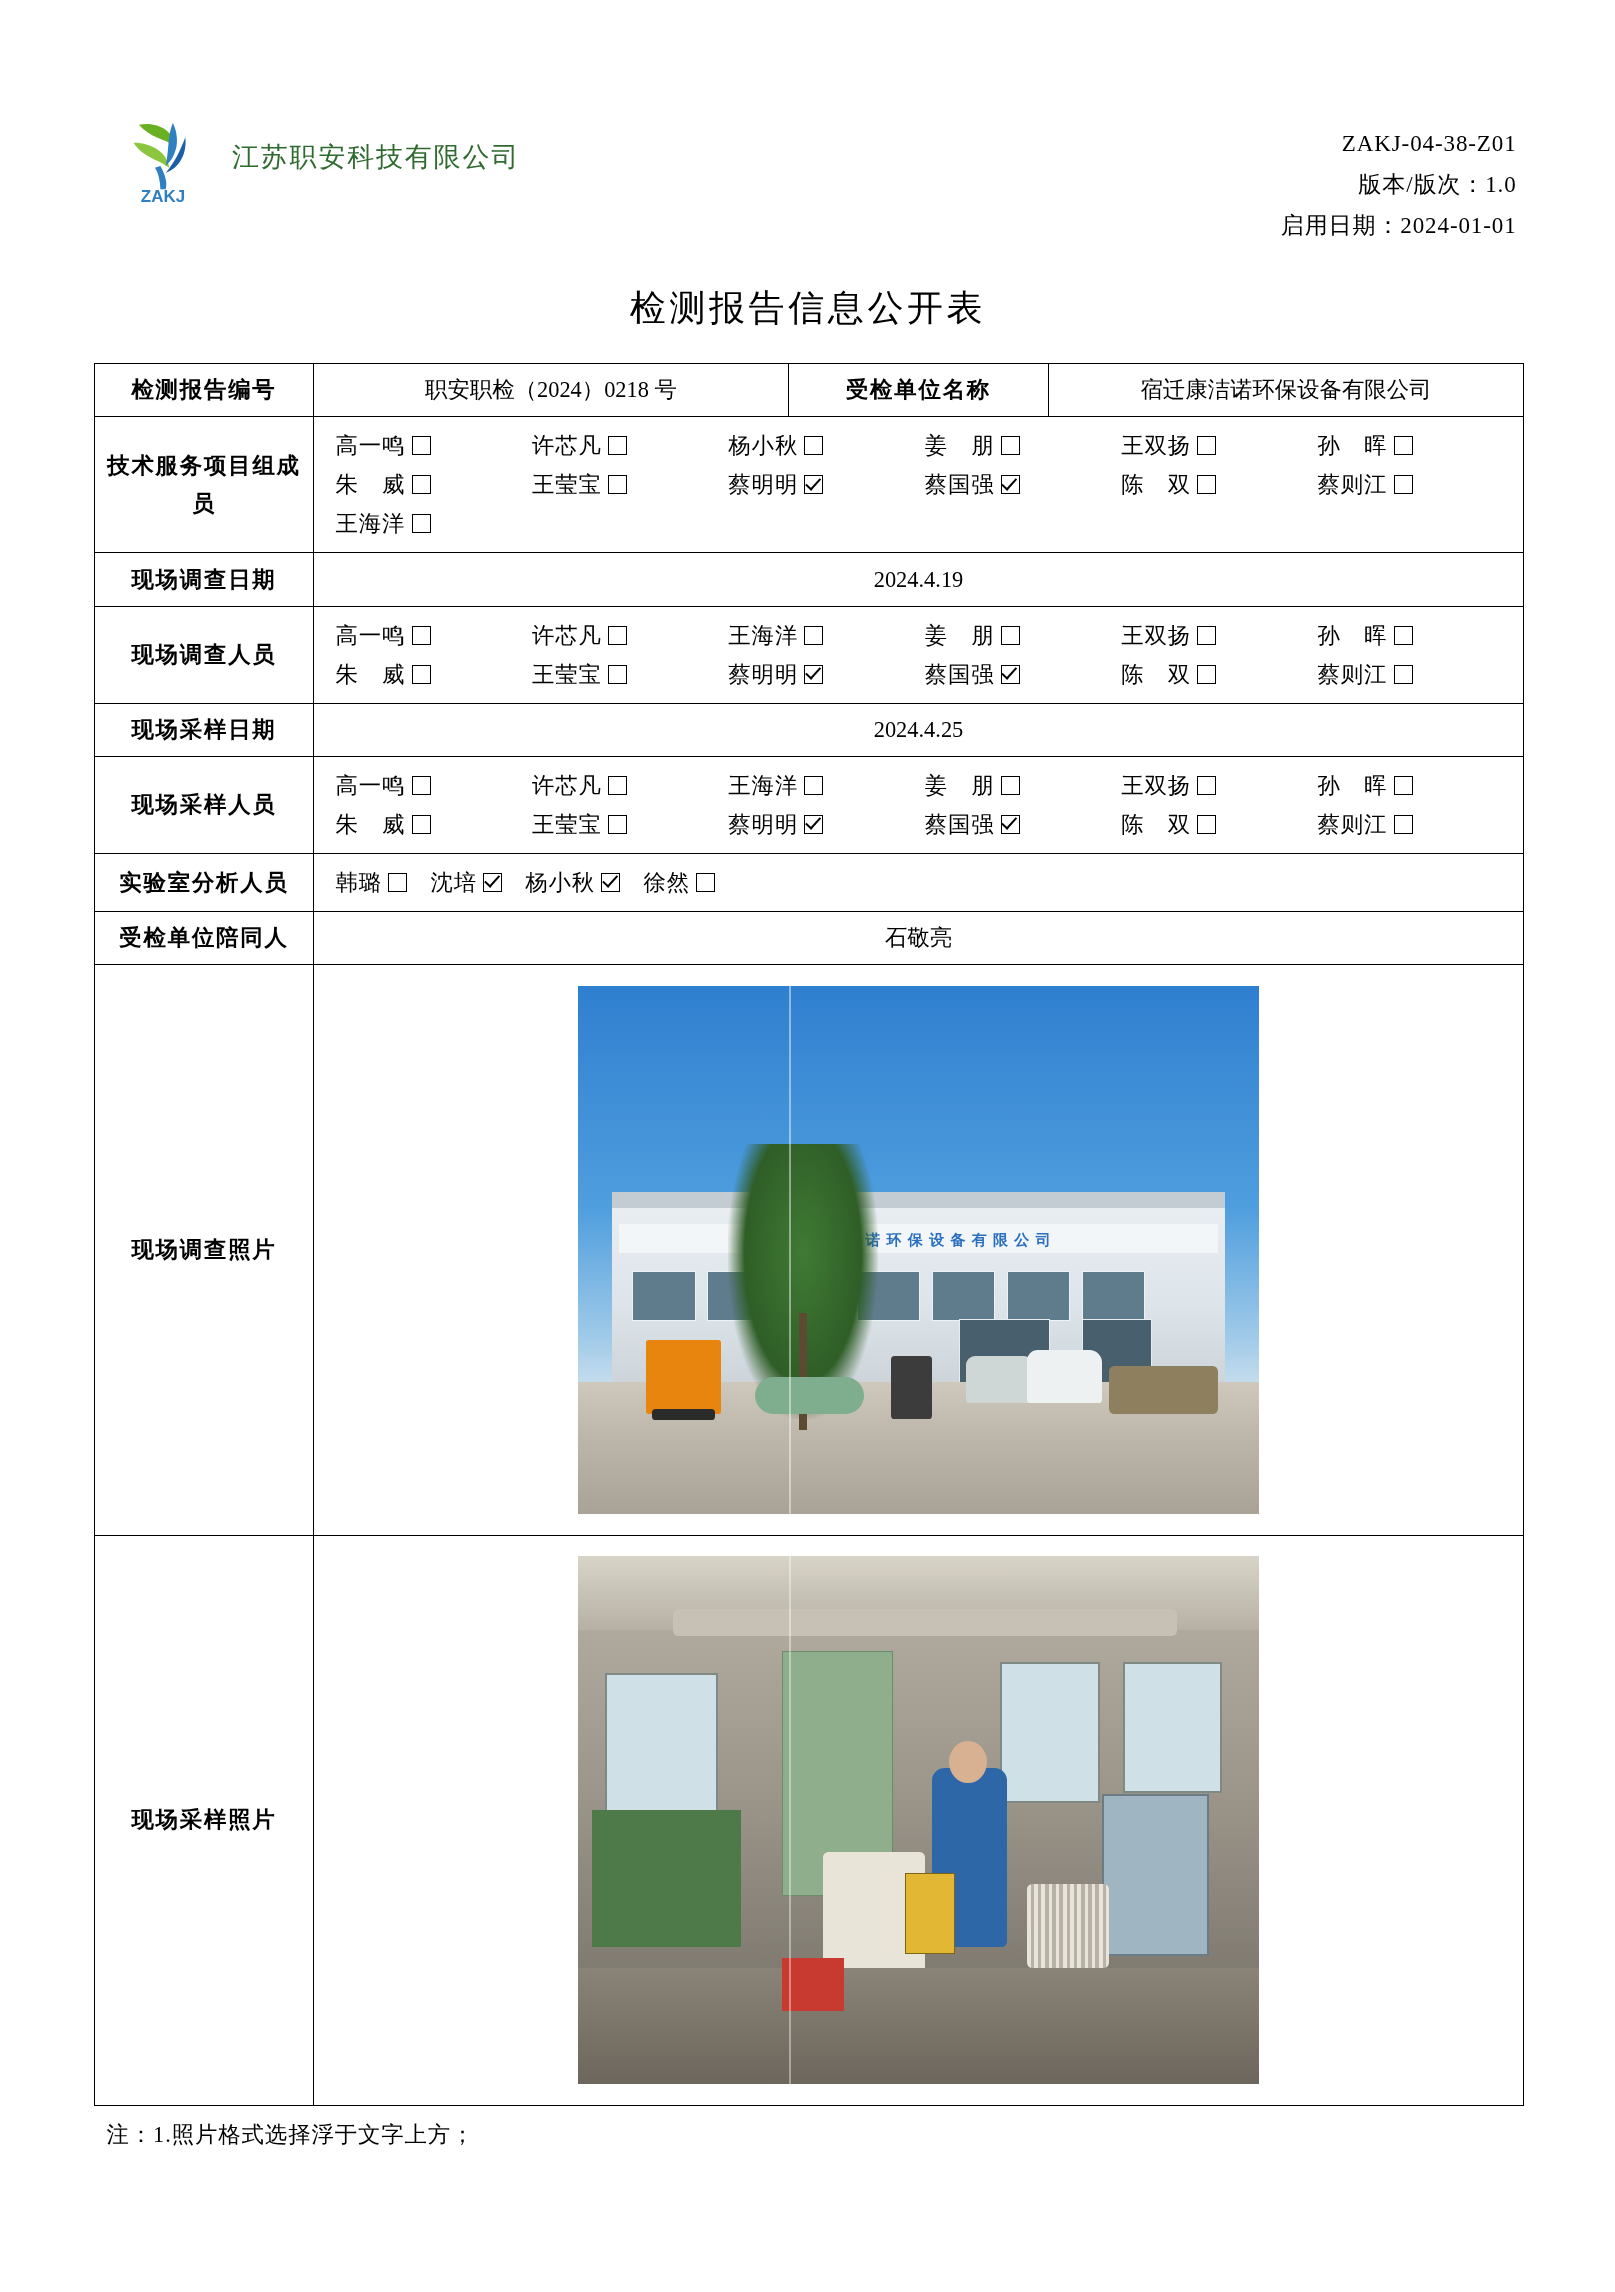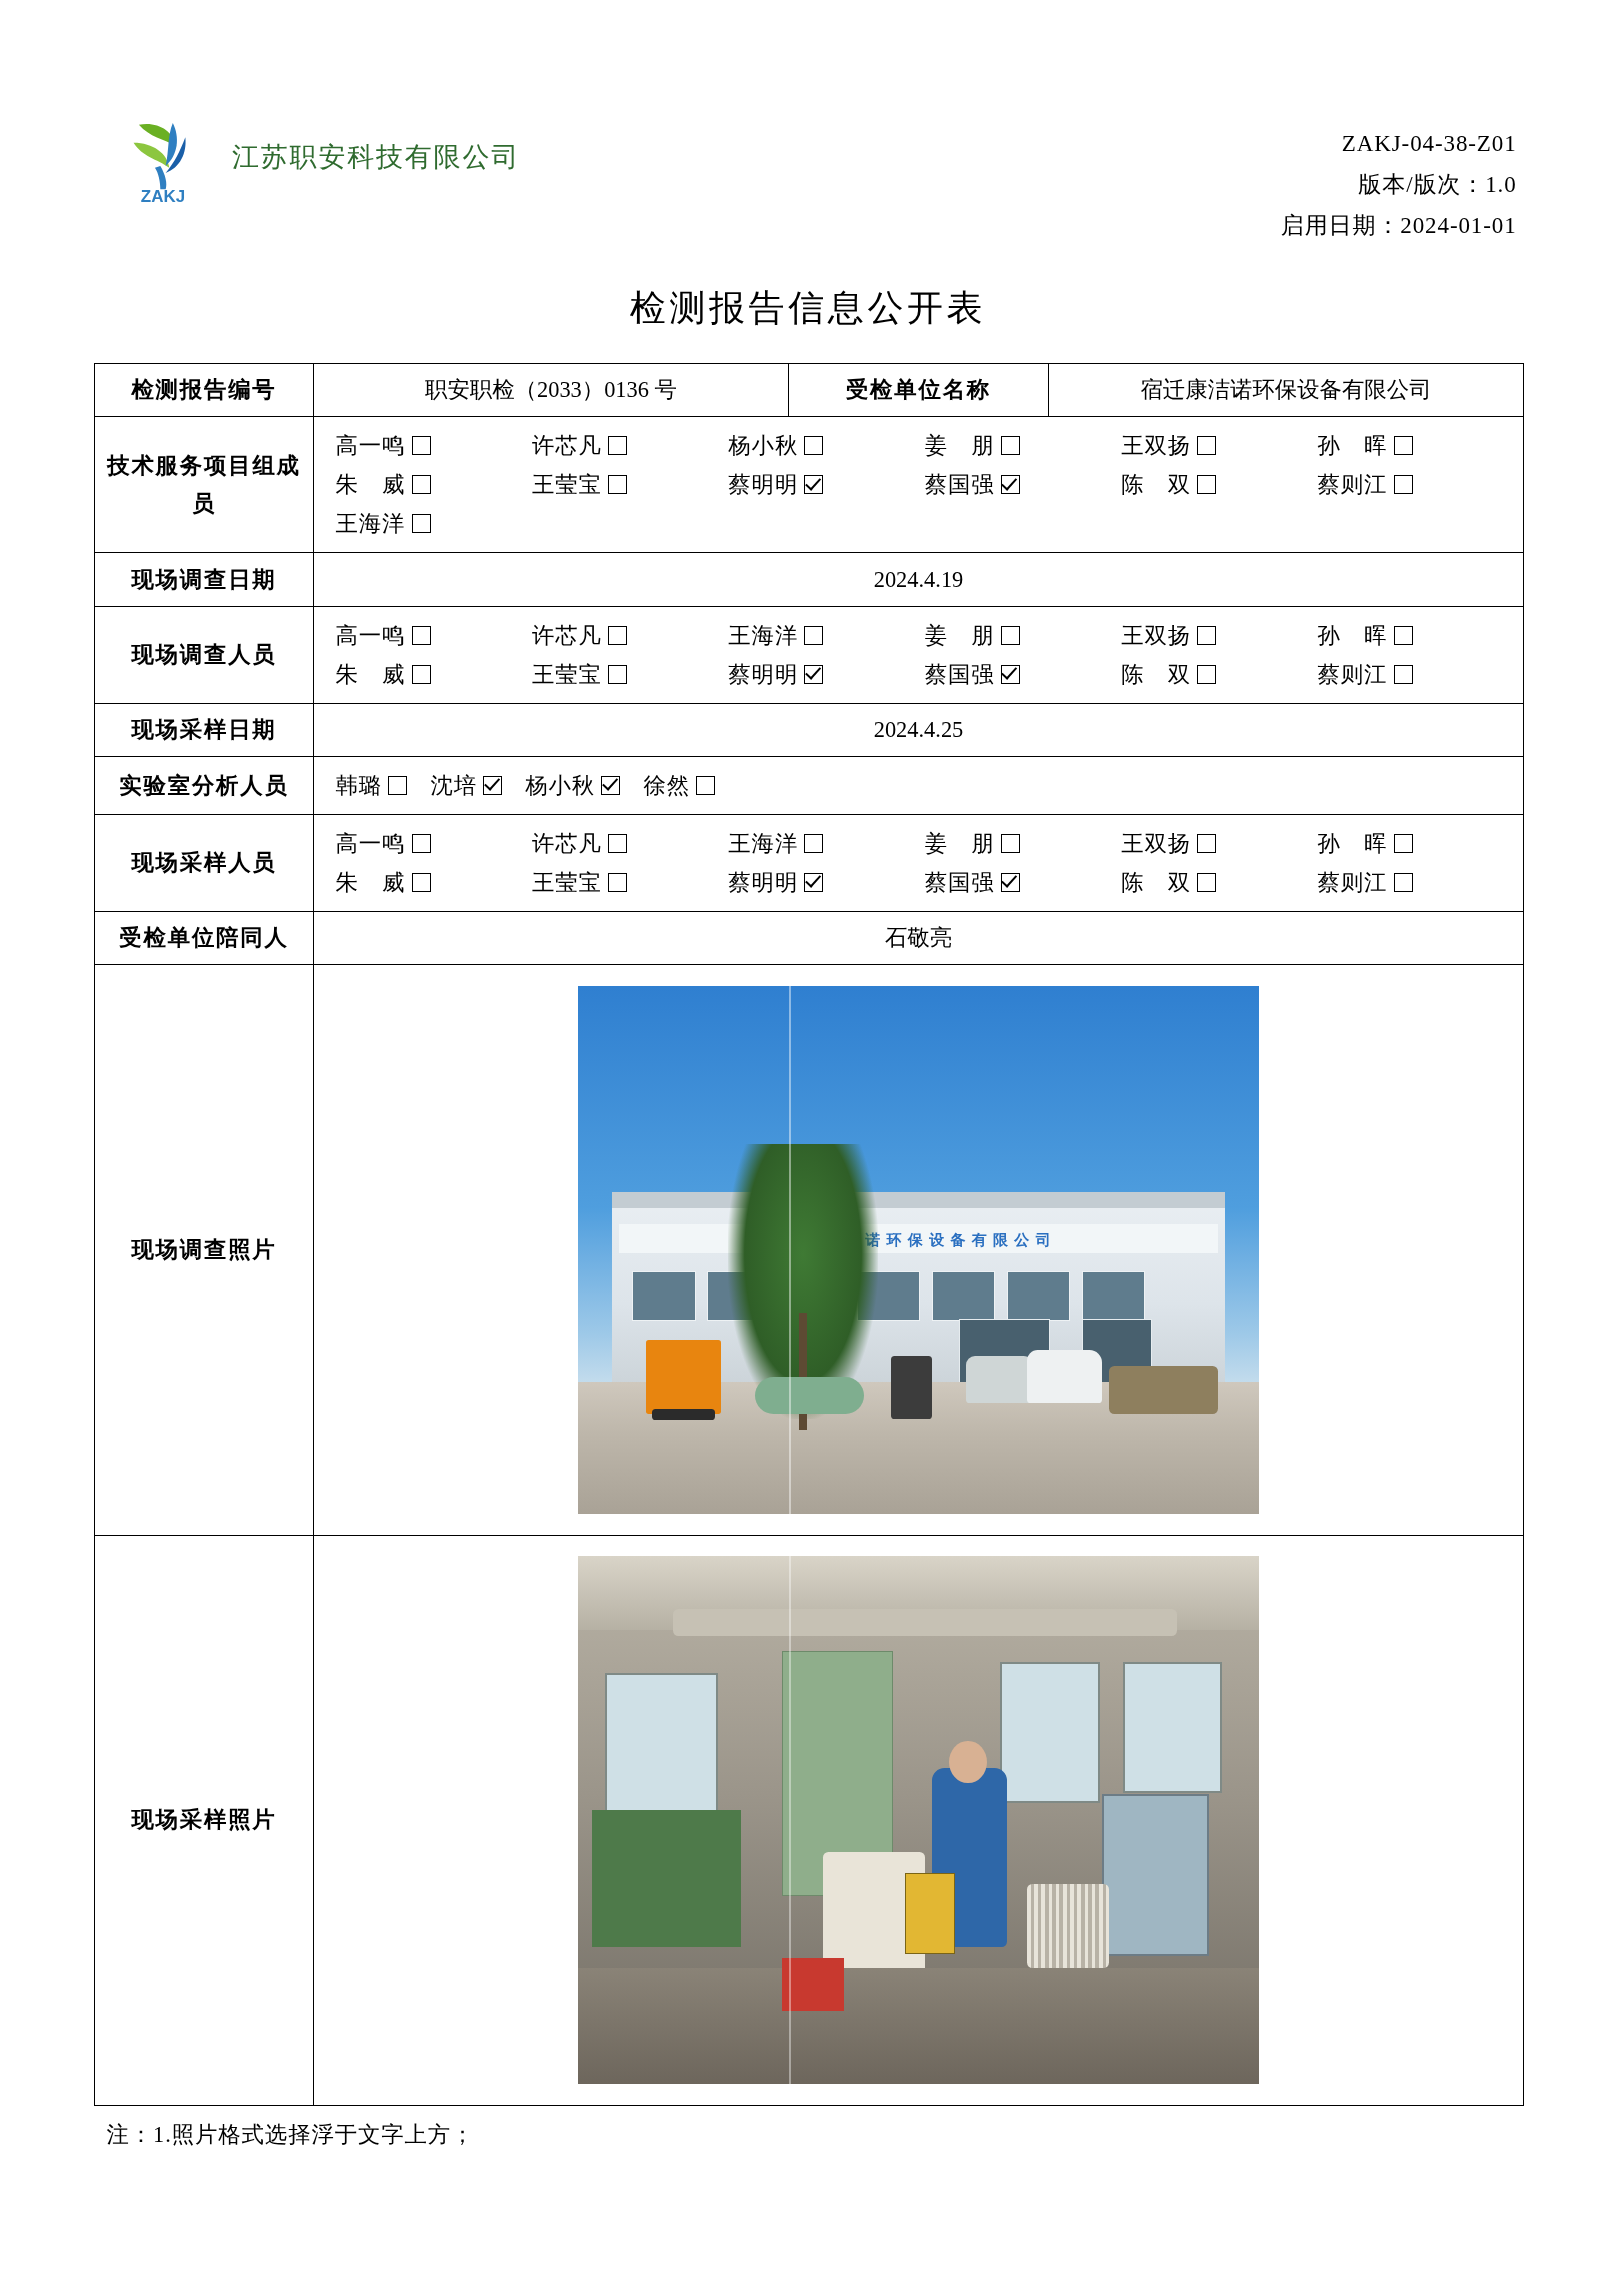--- a/index.html
+++ b/index.html
@@ -374,21 +374,21 @@
   <table class="main">
     <colgroup>
       <col style="width:219px">
       <col style="width:475px">
       <col style="width:260px">
       <col style="width:475px">
     </colgroup>
     <tbody>
       <tr>
         <td class="label">检测报告编号</td>
-        <td class="value-c">职安职检（2033）0136 号</td>
+        <td class="value-c">职安职检（2024）0218 号</td>
         <td class="label">受检单位名称</td>
         <td class="value-c">宿迁康洁诺环保设备有限公司</td>
       </tr>
 
       <tr>
         <td class="label">技术服务项目组成员</td>
         <td colspan="3">
           <div class="person-row">
               <span class="person" style="width: 16.6667%;">
                 <span class="nm">高一鸣</span>
@@ -503,96 +503,96 @@
                 <span class="nm">蔡则江</span>
                 <span class="box"></span>
               </span>
             </div>
         </td>
       </tr>
 
       <tr>
         <td class="label">现场采样日期</td>
         <td colspan="3" class="value-c">2024.4.25</td>
+      </tr>
+
+      <tr>
+        <td class="label">现场采样人员</td>
+        <td colspan="3">
+          <div class="person-row">
+              <span class="person" style="width: 16.6667%;">
+                <span class="nm">高一鸣</span>
+                <span class="box"></span>
+              </span>
+              <span class="person" style="width: 16.6667%;">
+                <span class="nm">许芯凡</span>
+                <span class="box"></span>
+              </span>
+              <span class="person" style="width: 16.6667%;">
+                <span class="nm">王海洋</span>
+                <span class="box"></span>
+              </span>
+              <span class="person" style="width: 16.6667%;">
+                <span class="nm">姜　朋</span>
+                <span class="box"></span>
+              </span>
+              <span class="person" style="width: 16.6667%;">
+                <span class="nm">王双扬</span>
+                <span class="box"></span>
+              </span>
+              <span class="person" style="width: 16.6667%;">
+                <span class="nm">孙　晖</span>
+                <span class="box"></span>
+              </span>
+              <span class="person" style="width: 16.6667%;">
+                <span class="nm">朱　威</span>
+                <span class="box"></span>
+              </span>
+              <span class="person" style="width: 16.6667%;">
+                <span class="nm">王莹宝</span>
+                <span class="box"></span>
+              </span>
+              <span class="person" style="width: 16.6667%;">
+                <span class="nm">蔡明明</span>
+                <span class="box checked"></span>
+              </span>
+              <span class="person" style="width: 16.6667%;">
+                <span class="nm">蔡国强</span>
+                <span class="box checked"></span>
+              </span>
+              <span class="person" style="width: 16.6667%;">
+                <span class="nm">陈　双</span>
+                <span class="box"></span>
+              </span>
+              <span class="person" style="width: 16.6667%;">
+                <span class="nm">蔡则江</span>
+                <span class="box"></span>
+              </span>
+            </div>
+        </td>
       </tr>
 
       <tr>
         <td class="label">实验室分析人员</td>
         <td colspan="3">
           <div class="person-row">
               <span class="person" style="margin-right: 23px;">
                 <span class="nm">韩璐</span>
                 <span class="box"></span>
               </span>
               <span class="person" style="margin-right: 23px;">
                 <span class="nm">沈培</span>
                 <span class="box checked"></span>
               </span>
               <span class="person" style="margin-right: 23px;">
                 <span class="nm">杨小秋</span>
                 <span class="box checked"></span>
               </span>
               <span class="person" style="margin-right: 23px;">
                 <span class="nm">徐然</span>
-                <span class="box"></span>
-              </span>
-            </div>
-        </td>
-      </tr>
-
-      <tr>
-        <td class="label">现场采样人员</td>
-        <td colspan="3">
-          <div class="person-row">
-              <span class="person" style="width: 16.6667%;">
-                <span class="nm">高一鸣</span>
-                <span class="box"></span>
-              </span>
-              <span class="person" style="width: 16.6667%;">
-                <span class="nm">许芯凡</span>
-                <span class="box"></span>
-              </span>
-              <span class="person" style="width: 16.6667%;">
-                <span class="nm">王海洋</span>
-                <span class="box"></span>
-              </span>
-              <span class="person" style="width: 16.6667%;">
-                <span class="nm">姜　朋</span>
-                <span class="box"></span>
-              </span>
-              <span class="person" style="width: 16.6667%;">
-                <span class="nm">王双扬</span>
-                <span class="box"></span>
-              </span>
-              <span class="person" style="width: 16.6667%;">
-                <span class="nm">孙　晖</span>
-                <span class="box"></span>
-              </span>
-              <span class="person" style="width: 16.6667%;">
-                <span class="nm">朱　威</span>
-                <span class="box"></span>
-              </span>
-              <span class="person" style="width: 16.6667%;">
-                <span class="nm">王莹宝</span>
-                <span class="box"></span>
-              </span>
-              <span class="person" style="width: 16.6667%;">
-                <span class="nm">蔡明明</span>
-                <span class="box checked"></span>
-              </span>
-              <span class="person" style="width: 16.6667%;">
-                <span class="nm">蔡国强</span>
-                <span class="box checked"></span>
-              </span>
-              <span class="person" style="width: 16.6667%;">
-                <span class="nm">陈　双</span>
-                <span class="box"></span>
-              </span>
-              <span class="person" style="width: 16.6667%;">
-                <span class="nm">蔡则江</span>
                 <span class="box"></span>
               </span>
             </div>
         </td>
       </tr>
 
       <tr>
         <td class="label">受检单位陪同人</td>
         <td colspan="3" class="value-c">石敬亮</td>
       </tr>

